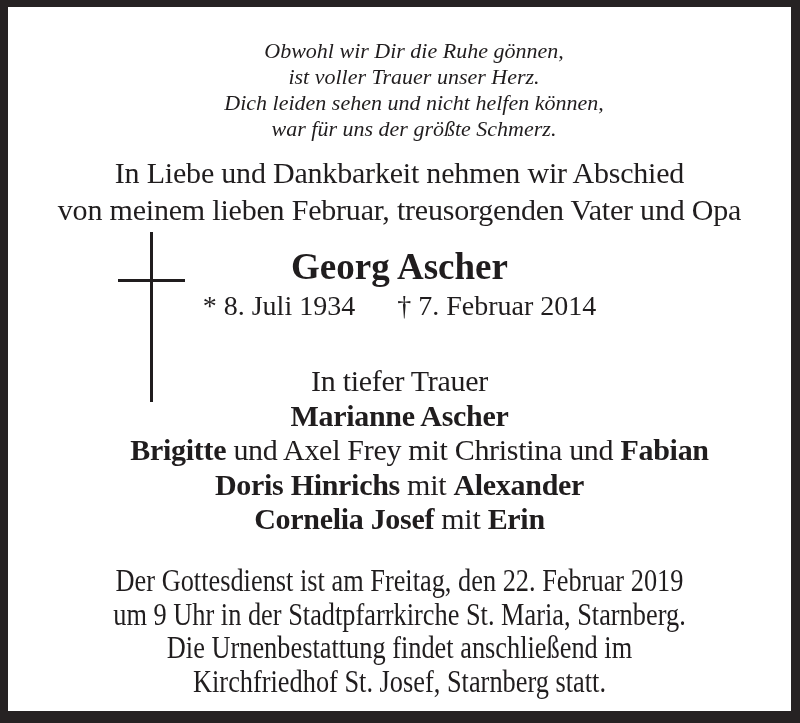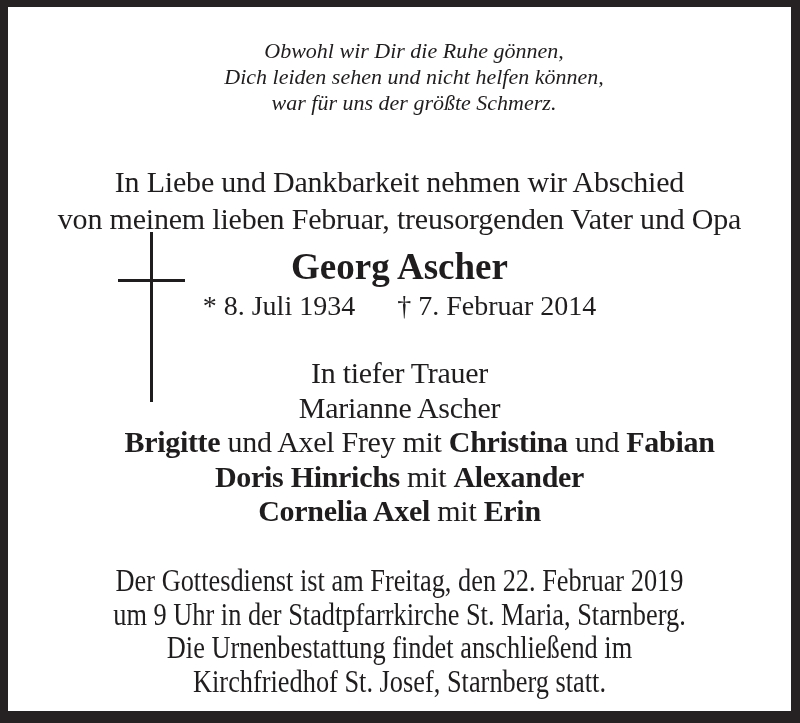--- a/index.html
+++ b/index.html
@@ -33,41 +33,41 @@
     white-space: nowrap;
   }
   .poem {
     top: 31px;
     font-style: italic;
     font-size: 22px;
     line-height: 26px;
     padding-left: 29px;
   }
   .intro {
-    top: 156px;
+    top: 147px;
     font-size: 30px;
     line-height: 37px;
     letter-spacing: -0.2px;
   }
   .deceased-name {
     top: 233px;
     font-size: 37px;
     font-weight: bold;
     line-height: 54px;
   }
   .dates {
     top: 285px;
     font-size: 28px;
     line-height: 28px;
     display: flex;
     justify-content: center;
     gap: 42px;
   }
   .mourners {
-    top: 349px;
+    top: 357px;
     font-size: 30px;
     line-height: 34.5px;
     letter-spacing: -0.3px;
   }
   .mourners .heading { font-weight: normal; }
   .service {
     top: 557px;
     font-size: 31px;
     line-height: 33.5px;
     transform: scaleX(0.85);
@@ -91,20 +91,21 @@
     background: var(--ink);
   }
 </style>
 </head>
 <body>
 
 <div class="page">
 
   <div class="block poem">
     <div>Obwohl wir Dir die Ruhe gönnen,</div>
+    <div>ist voller Trauer unser Herz.</div>
     <div>Dich leiden sehen und nicht helfen können,</div>
     <div>war für uns der größte Schmerz.</div>
   </div>
 
   <div class="block intro">
     <div>In Liebe und Dankbarkeit nehmen wir Abschied</div>
     <div>von meinem lieben Februar, treusorgenden Vater und Opa</div>
   </div>
 
   <div class="cross">
@@ -114,24 +115,24 @@
 
   <div class="block deceased-name">Georg Ascher</div>
 
   <div class="block dates">
     <span>* 8. Juli 1934</span>
     <span>† 7. Februar 2014</span>
   </div>
 
   <div class="block mourners">
     <div class="heading">In tiefer Trauer</div>
-    <div><span style="font-weight: normal;">Marianne Ascher</span></div>
-    <div><span style="font-weight: bold; margin-left: 40px;">Brigitte</span><span style="font-weight: normal;"> und </span><span style="font-weight: normal;">Axel Frey</span><span style="font-weight: normal;"> mit </span><span style="font-weight: bold;">Christina</span><span style="font-weight: normal;"> und </span><span style="font-weight: bold;">Fabian</span></div>
+    <div><span style="font-weight: bold;">Marianne Ascher</span></div>
+    <div><span style="font-weight: bold; margin-left: 40px;">Brigitte</span><span style="font-weight: normal;"> und </span><span style="font-weight: normal;">Axel Frey</span><span style="font-weight: normal;"> mit </span><span style="font-weight: normal;">Christina</span><span style="font-weight: normal;"> und </span><span style="font-weight: bold;">Fabian</span></div>
     <div><span style="font-weight: bold;">Doris Hinrichs</span><span style="font-weight: normal;"> mit </span><span style="font-weight: bold;">Alexander</span></div>
-    <div><span style="font-weight: bold;">Cornelia Axel</span><span style="font-weight: normal;"> mit </span><span style="font-weight: bold;">Erin</span></div>
+    <div><span style="font-weight: bold;">Cornelia Josef</span><span style="font-weight: normal;"> mit </span><span style="font-weight: bold;">Erin</span></div>
   </div>
 
   <div class="block service">
     <div>Der Gottesdienst ist am Freitag, den 22. Februar 2019</div>
     <div>um 9 Uhr in der Stadtpfarrkirche St. Maria, Starnberg.</div>
     <div>Die Urnenbestattung findet anschließend im</div>
     <div>Kirchfriedhof St. Josef, Starnberg statt.</div>
   </div>
 
 </div>

